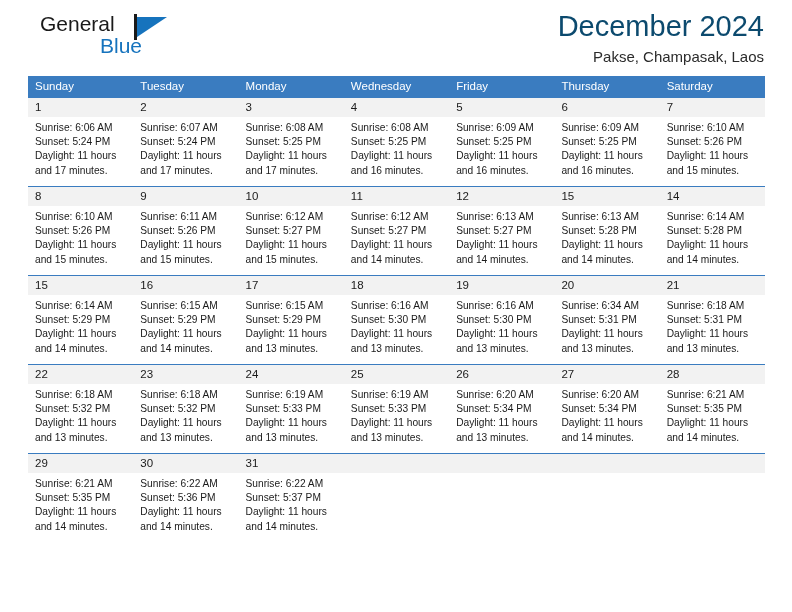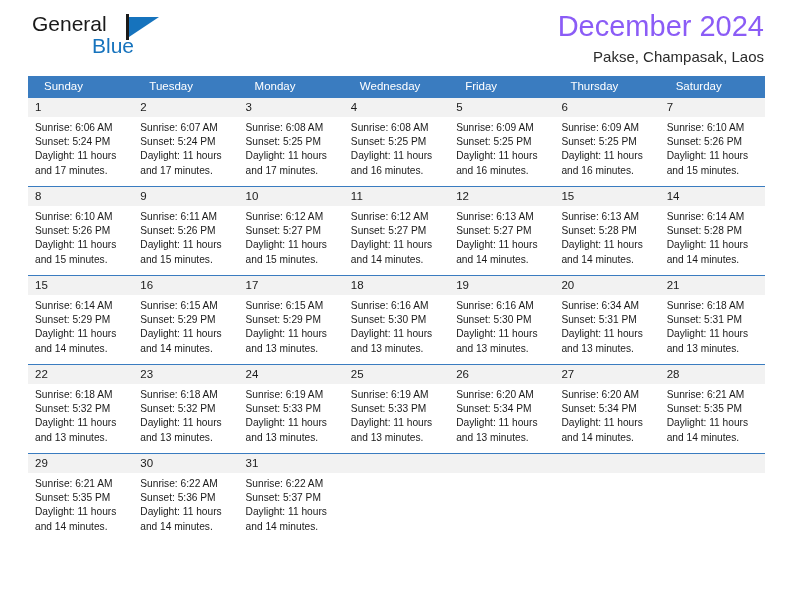--- a/index.html
+++ b/index.html
@@ -23,21 +23,21 @@
 
   
   .header {
     position: relative;
     height: 76px;
     margin: 0 28px;
   }
 
   .logo {
     position: absolute;
-    left: 4px;
+    left: 12px;
     top: 12px;
     width: 180px;
     height: 56px;
   }
 
   .logo-general {
     position: absolute;
     left: 0;
     top: 0;
     font-size: 21px;
@@ -80,21 +80,21 @@
   .title-block {
     position: absolute;
     right: 0;
     top: 8px;
     text-align: right;
   }
 
   .cal-title {
     font-size: 29px;
     font-weight: 400;
-    color: #8b5cf6;
+    color: #0c4a6e;
     line-height: 36px;
     white-space: nowrap;
   }
 
   .cal-subtitle {
     font-size: 15px;
     font-weight: 400;
     color: #2b2b2b;
     line-height: 22px;
     margin-top: 2px;
@@ -111,21 +111,21 @@
     display: flex;
     background: #3a7cc0;
     height: 21px;
   }
 
   .dow-cell {
     flex: 1 1 0;
     color: #ffffff;
     font-size: 11.5px;
     line-height: 21px;
-    padding-left: 16px;
+    padding-left: 7px;
     white-space: nowrap;
     overflow: hidden;
   }
 
   .week {
     display: flex;
     border-top: 1px solid #3a7cc0;
     height: 89px;
   }
 

